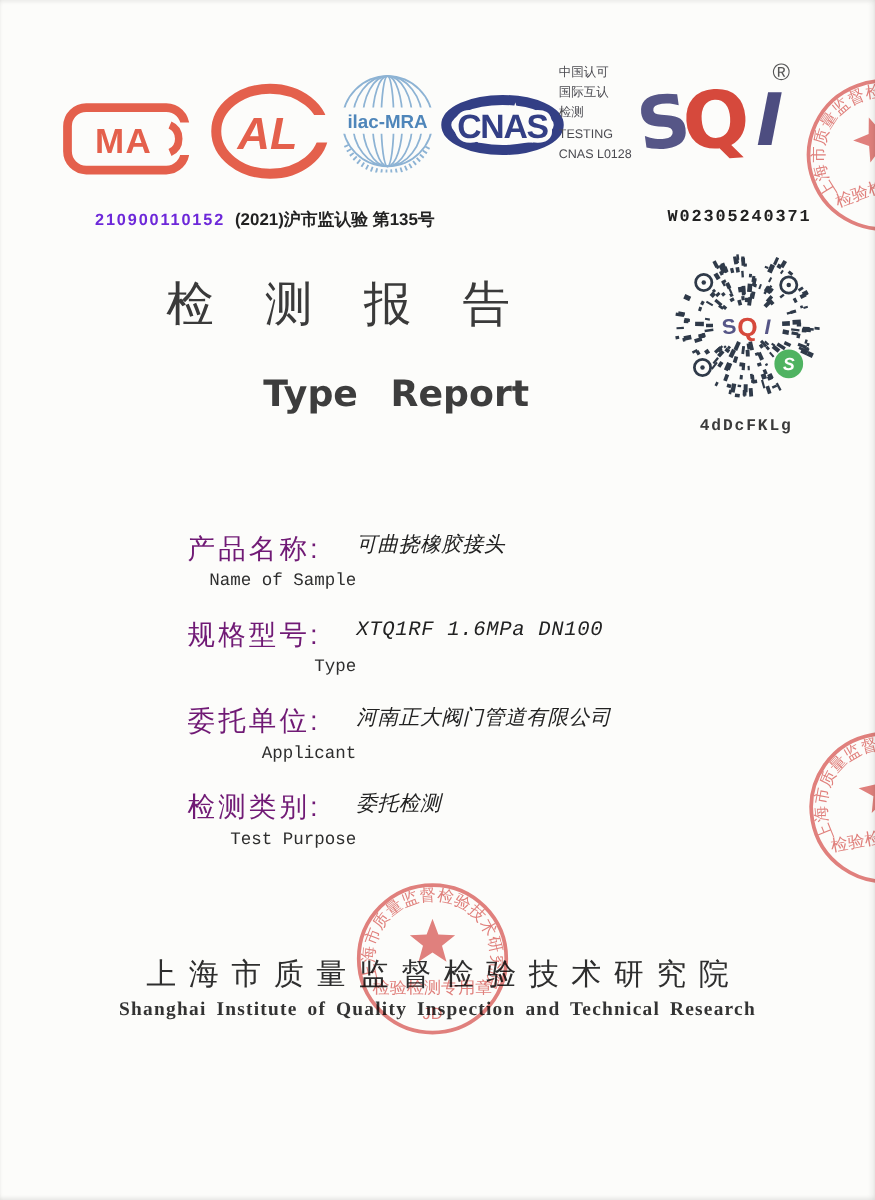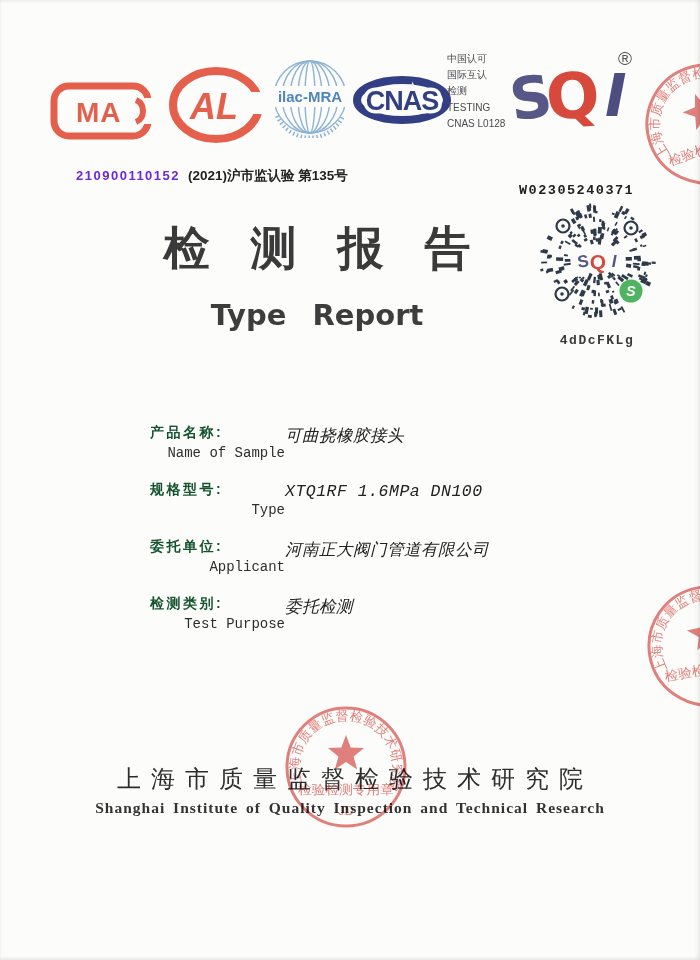--- a/index.html
+++ b/index.html
@@ -7,41 +7,41 @@
     position:relative;width:700px;height:960px;margin:0 auto;
     background:#fcfcfa;overflow:hidden;
     font-family:"Liberation Sans","DejaVu Sans",sans-serif;
     box-shadow:inset -3px 0 4px rgba(0,0,0,.05), inset 0 -2px 3px rgba(0,0,0,.06), inset 0 2px 3px rgba(0,0,0,.04);
     color:#2b2b2b;
   }
   .abs{position:absolute;}
   
   .left-code{left:76px;top:168px;font-size:13px;font-weight:bold;color:#6d28d9;letter-spacing:1.5px;}
   .cert-number{left:172px;top:167px;font-size:13.5px;font-weight:bold;color:#222;padding-left:16px;}
-  .right-code{left:519px;top:167px;font-size:13.5px;font-weight:bold;color:#222;letter-spacing:1.5px;font-family:"Liberation Mono",monospace;margin-top:16px;}
+  .right-code{left:534px;top:167px;font-size:13.5px;font-weight:bold;color:#222;letter-spacing:1.5px;font-family:"Liberation Mono",monospace;}
   
   .accred{left:447px;top:51px;width:78px;font-size:10px;line-height:16.2px;color:#4a4a50;}
   .accred span{display:block;}
   
   .sqi{left:508px;top:50px;width:132px;height:96px;}
   .sqi .s{position:absolute;left:2px;top:14px;font-size:58px;font-weight:bold;color:#565687;transform:rotate(-8deg);font-family:"DejaVu Sans",sans-serif;}
   .sqi .q{position:absolute;left:38px;top:10px;font-size:63px;font-weight:bold;color:#d6493c;transform:rotate(-4deg);font-family:"DejaVu Sans",sans-serif;}
   .sqi .i{position:absolute;left:97px;top:12px;font-size:58px;font-weight:bold;font-style:italic;color:#4d4d80;font-family:"DejaVu Sans",sans-serif;}
   .sqi .reg{position:absolute;left:110px;top:-2px;font-size:19px;color:#555;font-weight:normal;}
   
-  .title-cn{left:92px;top:218px;width:450px;text-align:center;font-size:46px;font-weight:700;letter-spacing:41px;padding-left:41px;box-sizing:border-box;color:#3a3a3a;}
+  .title-cn{left:92px;top:218px;width:450px;font-size:38px;font-weight:400;letter-spacing:41px;padding-left:41px;box-sizing:border-box;color:#3a3a3a;}
   .title-en{left:92px;top:298px;width:450px;text-align:center;font-size:29px;font-weight:bold;word-spacing:16px;color:#3d3d3d;font-family:"DejaVu Sans",sans-serif;}
   
   .qr{left:537px;top:200px;}
   .qr-caption{left:537px;top:333px;width:120px;text-align:center;font-size:13px;font-weight:bold;letter-spacing:1.5px;color:#3a3a3a;font-family:"Liberation Mono",monospace;}
   
   .form{left:150px;top:424px;width:440px;}
   .frow{display:flex;margin-bottom:20px;}
   .flabel{width:135px;flex:0 0 135px;}
-  .flabel .cn{font-size:14px;font-weight:700;letter-spacing:2.5px;color:#14532d;}
+  .flabel .cn{font-size:22px;font-weight:400;letter-spacing:2.5px;color:#701a75;}
   .flabel .en{font-size:14px;margin-top:3px;color:#2e2e2e;font-family:"Liberation Mono",monospace;text-align:right;}
   .fvalue{font-size:16.5px;letter-spacing:0.5px;color:#222;padding-top:1px;font-family:"Liberation Mono","DejaVu Sans Mono",monospace;font-style:italic;}
   
   .footer{left:0;top:763px;width:700px;text-align:center;}
   .footer .cn{font-size:24px;font-weight:500;letter-spacing:10px;padding-left:10px;color:#2e2e2e;}
   .footer .en{font-size:15.5px;font-weight:bold;letter-spacing:1px;word-spacing:3px;margin-top:4px;color:#333;font-family:"Liberation Serif","DejaVu Serif",serif;}
   
   .stamp{position:absolute;opacity:.82;mix-blend-mode:multiply;pointer-events:none;z-index:5;}
   .logo-svg{position:absolute;}
 </style>

